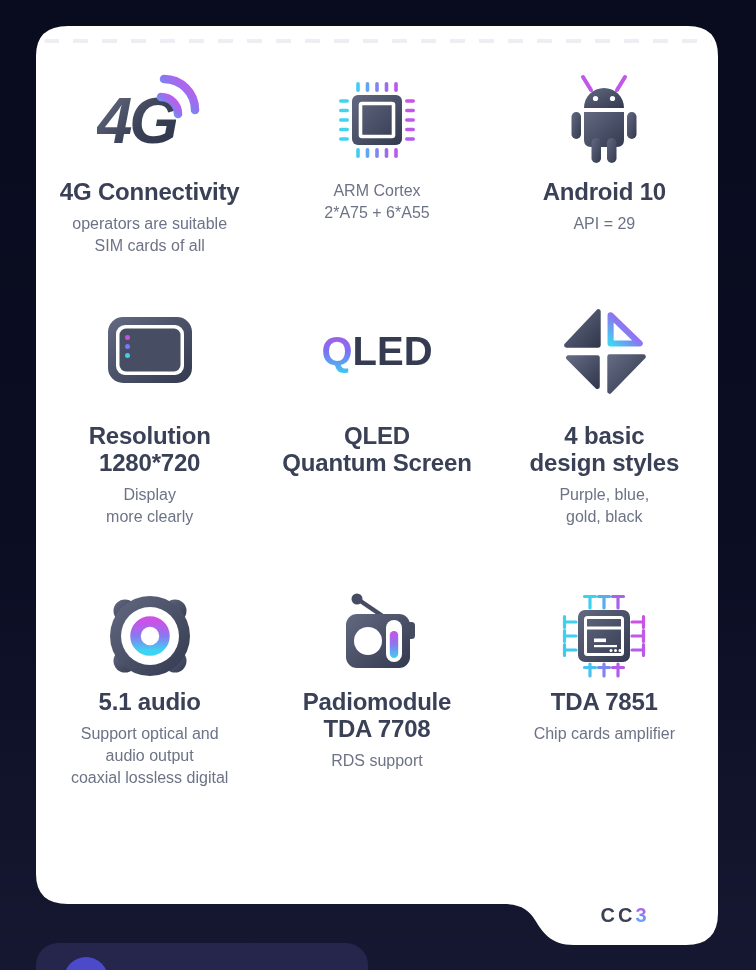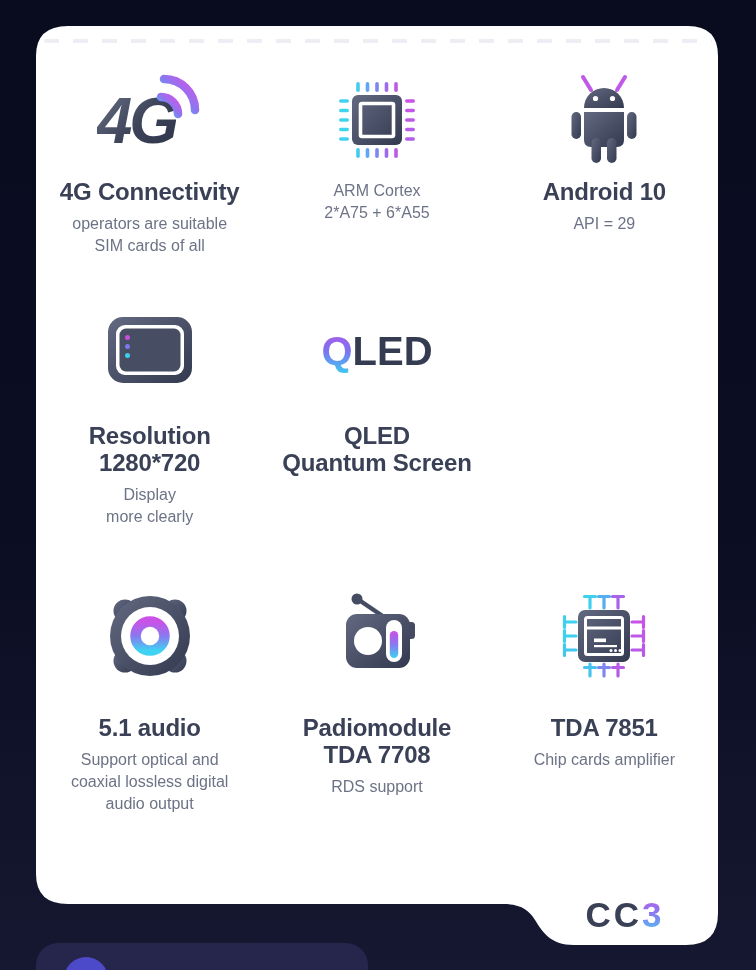--- a/index.html
+++ b/index.html
@@ -13,42 +13,42 @@
     position:absolute;left:44px;top:39px;width:668px;height:4px;border-radius:2px;
     background:repeating-linear-gradient(90deg,#eaeaf1 0 15px,transparent 15px 29px);
     opacity:.85;
   }
   .row{position:absolute;left:36px;width:682px;display:grid;grid-template-columns:repeat(3,1fr);}
   .row1{top:68px;}  .row2{top:306px;}  .row3{top:586px;}
   .cell{display:flex;flex-direction:column;align-items:center;text-align:center;}
   .iconbox{display:flex;align-items:center;justify-content:center;}
   .row1 .iconbox{height:104px;} .row2 .iconbox{height:90px;} .row3 .iconbox{height:100px;}
   .title{color:#3a4157;font-size:24px;font-weight:700;line-height:27px;letter-spacing:-.2px;}
-  .row1 .title{margin-top:6px;} .row2 .title{margin-top:26px;} .row3 .title{margin-top:28px;}
+  .row1 .title{margin-top:6px;} .row2 .title{margin-top:26px;} .row3 .title{margin-top:2px;}
   .subtitle{color:#6d7386;font-size:16px;line-height:22px;margin-top:8px;}
   .ln{display:block;}
   
   .fourg{position:relative;width:126px;height:104px;}
   .fourg-text{
     position:absolute;left:10px;top:16px;font-size:64px;font-weight:800;font-style:italic;
     letter-spacing:-3px;
     background:linear-gradient(135deg,#6d7489 0%,#3c4359 55%,#2c3347 100%);
     -webkit-background-clip:text;background-clip:text;color:transparent;
   }
   .fourg-arcs{position:absolute;right:8px;top:2px;}
   
   .qled{font-size:40px;font-weight:800;letter-spacing:0;}
   .qled .q{
     background:linear-gradient(180deg,#b257e8 0%,#7d72f0 50%,#3fc8f0 100%);
     -webkit-background-clip:text;background-clip:text;color:transparent;
   }
   .qled .led{color:#353c52;text-align:right;}
   
   .cc3{position:absolute;left:560px;top:897px;width:130px;height:36px;line-height:36px;
-    text-align:center;font-size:35px;font-weight:800;letter-spacing:3px;}
+    text-align:center;font-size:20px;font-weight:800;letter-spacing:3px;}
   .cc3 .cc{color:#3a4156;}
   .cc3 .three{
     background:linear-gradient(180deg,#c058e8 0%,#8a78f0 45%,#49c6f0 100%);
     -webkit-background-clip:text;background-clip:text;color:transparent;
   }
   
   .next-card{position:absolute;left:36px;top:943px;width:332px;height:40px;
     background:#26264c;border-radius:22px 22px 0 0;}
   .next-card-dot{position:absolute;left:64px;top:957px;width:44px;height:44px;
     border-radius:50%;background:#4d4ac9;}
@@ -192,20 +192,38 @@
         <div class="qled">
           <span class="q">Q</span><span class="led">LED</span>
         </div>
       </div>
       <div class="title">
         <span class="ln">QLED</span>
         <span class="ln">Quantum Screen</span>
       </div>
     </div>
 
+    <div class="cell">
+      <div class="iconbox">
+        <svg width="94" height="94" viewBox="0 0 100 100">
+          <polygon points="44,8 44,44 10,44" fill="url(#g-slate)" stroke="url(#g-slate)" stroke-width="5" stroke-linejoin="round"></polygon>
+          <polygon points="57,12 88,42 57,42" fill="none" stroke="url(#g-accent)" stroke-width="6.5" stroke-linejoin="round"></polygon>
+          <polygon points="12,57 43,57 43,88" fill="url(#g-slate)" stroke="url(#g-slate)" stroke-width="5" stroke-linejoin="round"></polygon>
+          <polygon points="56,56 92,56 56,93" fill="url(#g-slate)" stroke="url(#g-slate)" stroke-width="5" stroke-linejoin="round"></polygon>
+        </svg>
+      </div>
+      <div class="title">
+        <span class="ln">4 basic</span>
+        <span class="ln">design styles</span>
+      </div>
+      <div class="subtitle">
+        <span class="ln">Purple, blue,</span>
+        <span class="ln">gold, black</span>
+      </div>
+    </div>
   </div>
 
   <div class="row row3">
 
     <div class="cell">
       <div class="iconbox">
         <svg width="100" height="100" viewBox="0 0 100 100">
           <circle cx="25" cy="25" r="11.5" fill="url(#g-slate)"></circle>
           <circle cx="75" cy="25" r="11.5" fill="url(#g-slate)"></circle>
           <circle cx="25" cy="75" r="11.5" fill="url(#g-slate)"></circle>
@@ -217,22 +235,22 @@
           <circle cx="50" cy="50" r="40" fill="url(#g-slate)"></circle>
           <circle cx="50" cy="50" r="29" fill="#ffffff"></circle>
           <circle cx="50" cy="50" r="14.5" fill="none" stroke="url(#g-mcv)" stroke-width="10.5"></circle>
         </svg>
       </div>
       <div class="title">
         <span class="ln">5.1 audio</span>
       </div>
       <div class="subtitle">
         <span class="ln">Support optical and</span>
+        <span class="ln">audio output</span>
         <span class="ln">coaxial lossless digital</span>
-        <span class="ln">audio output</span>
       </div>
     </div>
 
     <div class="cell">
       <div class="iconbox">
         <svg width="100" height="100" viewBox="0 0 100 100">
           <line x1="32" y1="14" x2="57" y2="31" stroke="#454c62" stroke-width="4.5" stroke-linecap="round"></line>
           <circle cx="30" cy="13" r="5.5" fill="#454c62"></circle>
           <rect x="79" y="36" width="9" height="17" rx="3.5" fill="#454c62"></rect>
           <rect x="19" y="28" width="64" height="54" rx="11" fill="url(#g-slate)"></rect>

